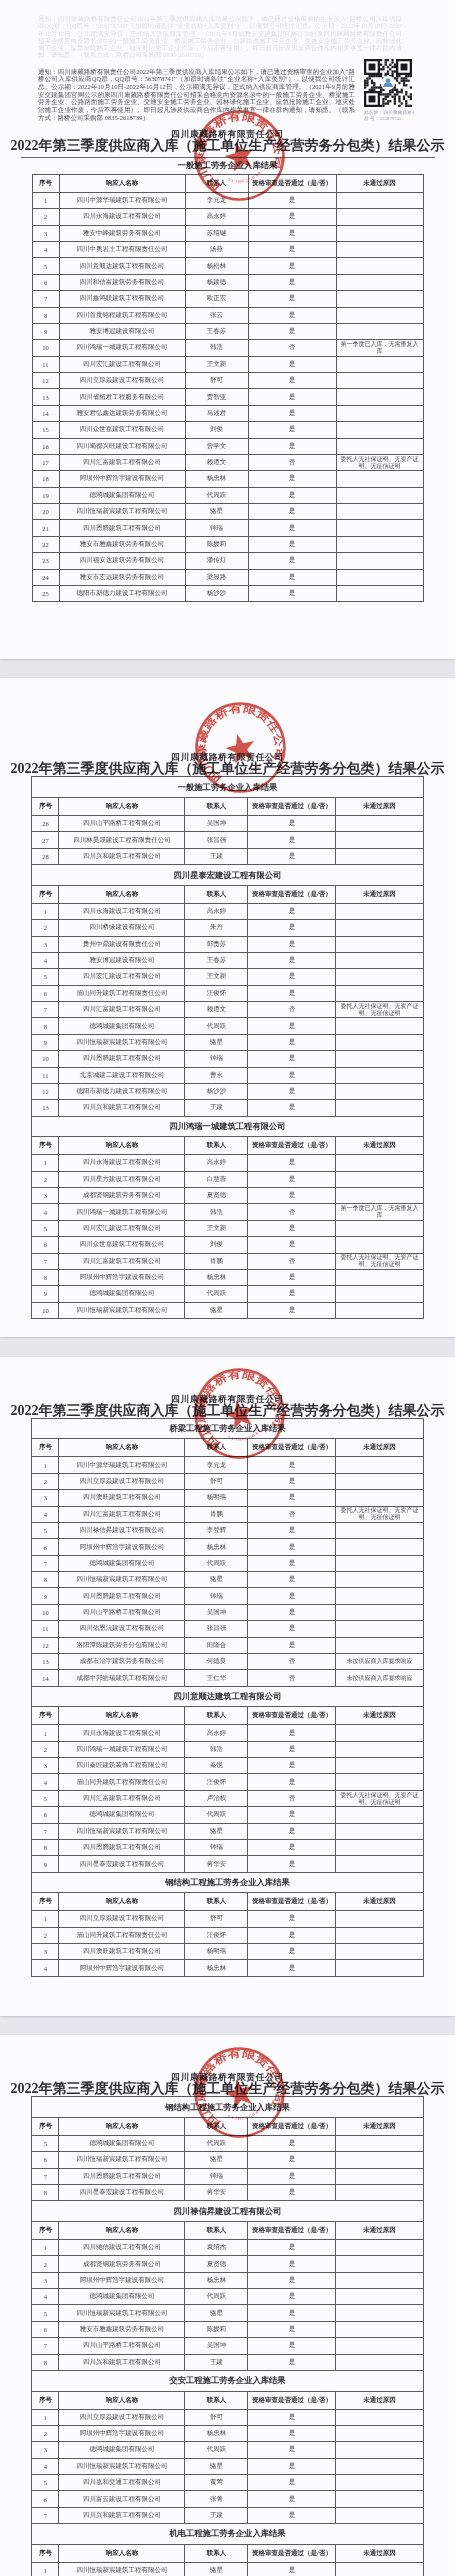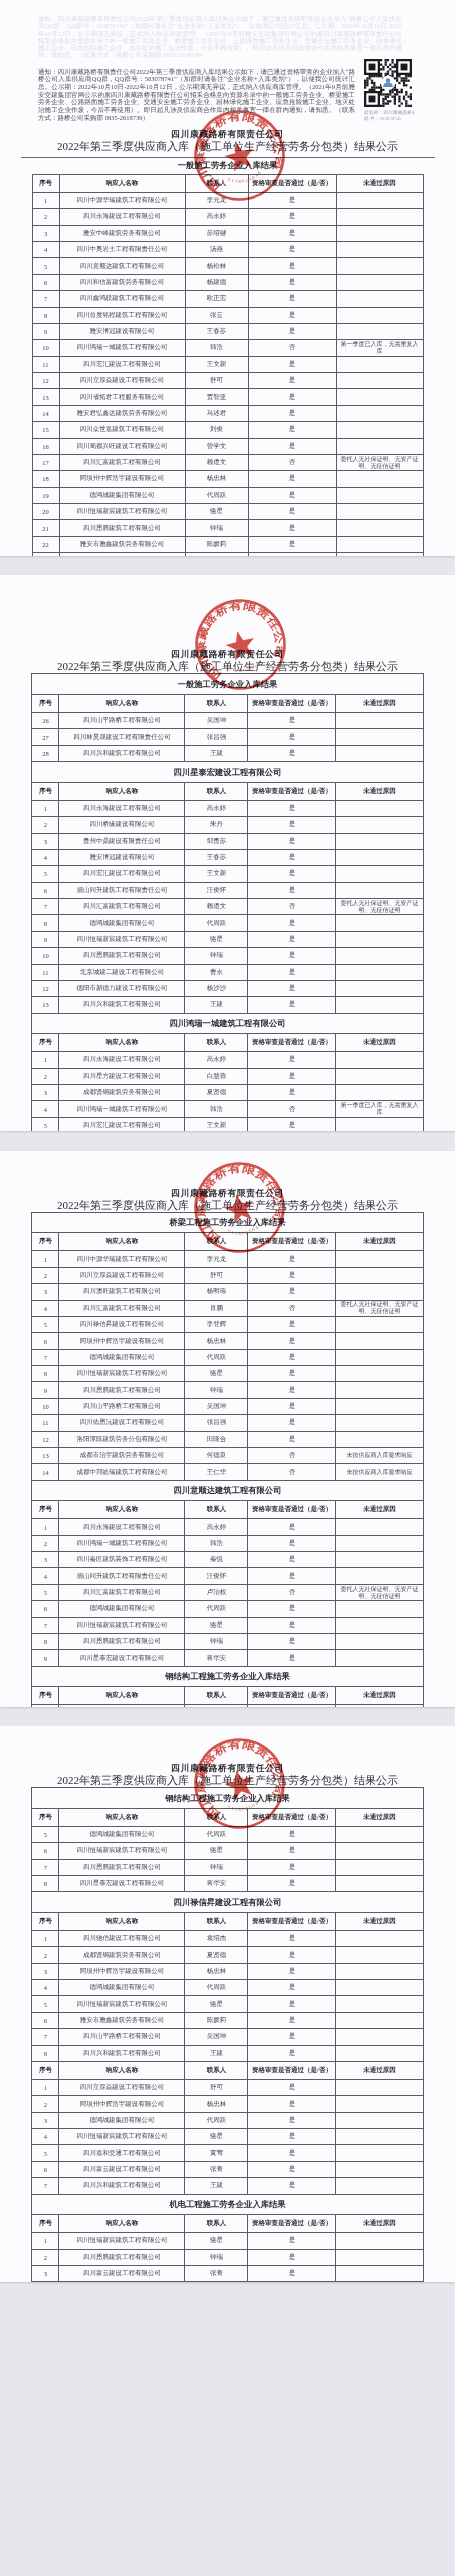--- a/index.html
+++ b/index.html
@@ -3,21 +3,21 @@
 <meta charset="utf-8">
 <style>
   html,body{margin:0;padding:0;}
   body{
     width:455px;
     background:#e6e6ec;
     font-family:"Liberation Serif","DejaVu Serif",serif;
     padding-bottom:8.5px;
   }
   .page{
-    width:455px;height:556px;
+    width:455px;height:659px;
     background:#fcfcfe;
     position:relative;
     overflow:hidden;
     box-shadow:0 0.6px 2.3px rgba(40,40,60,.25);
   }
   .page + .page{margin-top:19.4px;}
 
   
   .notice-area{position:relative;padding:15px 23px 0 38px;}
   .ghost{
@@ -33,21 +33,21 @@
   .qr-cap{
     font-size:4.8px;line-height:5.7px;color:#98a0b4;
     white-space:nowrap;overflow:hidden;margin-top:0.6px;
   }
 
   
   .page-head{padding-top:36px;text-align:center;}
   .page:nth-of-type(1) .page-head{padding-top:6.8px;}
   .page:nth-of-type(2) .page-head{padding-top:73px;}
   .t1{font-size:8.8px;font-weight:bold;color:#2e2e34;letter-spacing:0.6px;line-height:12px;}
-  .t2{font-size:11px;font-weight:normal;color:#2e2e34;line-height:12px;}
+  .t2{font-size:14px;font-weight:bold;color:#2e2e34;line-height:12px;}
   .rule{border:none;border-top:0.9px solid #6a6a72;margin:4.6px 20.5px 2.3px;}
   .section-title-outside{
     text-align:center;font-size:8.3px;font-weight:bold;color:#2e2e34;
     margin:1.1px 0 2.3px;line-height:11.4px;
   }
 
   
   table.rtable{
     border-collapse:collapse;width:392px;margin:1.1px auto 0;
     table-layout:fixed;color:#45454c;
@@ -1060,20 +1060,23 @@
             <td class="c3">是</td>
             <td class="c4"></td>
           </tr>
           <tr class="data-row">
             <td class="c0">8</td>
             <td class="c1">四川兴和建筑工程有限公司</td>
             <td class="c2">王建</td>
             <td class="c3">是</td>
             <td class="c4"></td>
           </tr>
+          <tr class="sec-row">
+            <td class="sec-cell" colspan="5">交安工程施工劳务企业入库结果</td>
+          </tr>
           <tr class="hdr-row">
             <th class="c0">序号</th>
             <th class="c1">响应人名称</th>
             <th class="c2">联系人</th>
             <th class="c3">资格审查是否通过（是/否）</th>
             <th class="c4">未通过原因</th>
           </tr>
           <tr class="data-row">
             <td class="c0">1</td>
             <td class="c1">四川立厚焱建设工程有限公司</td>

